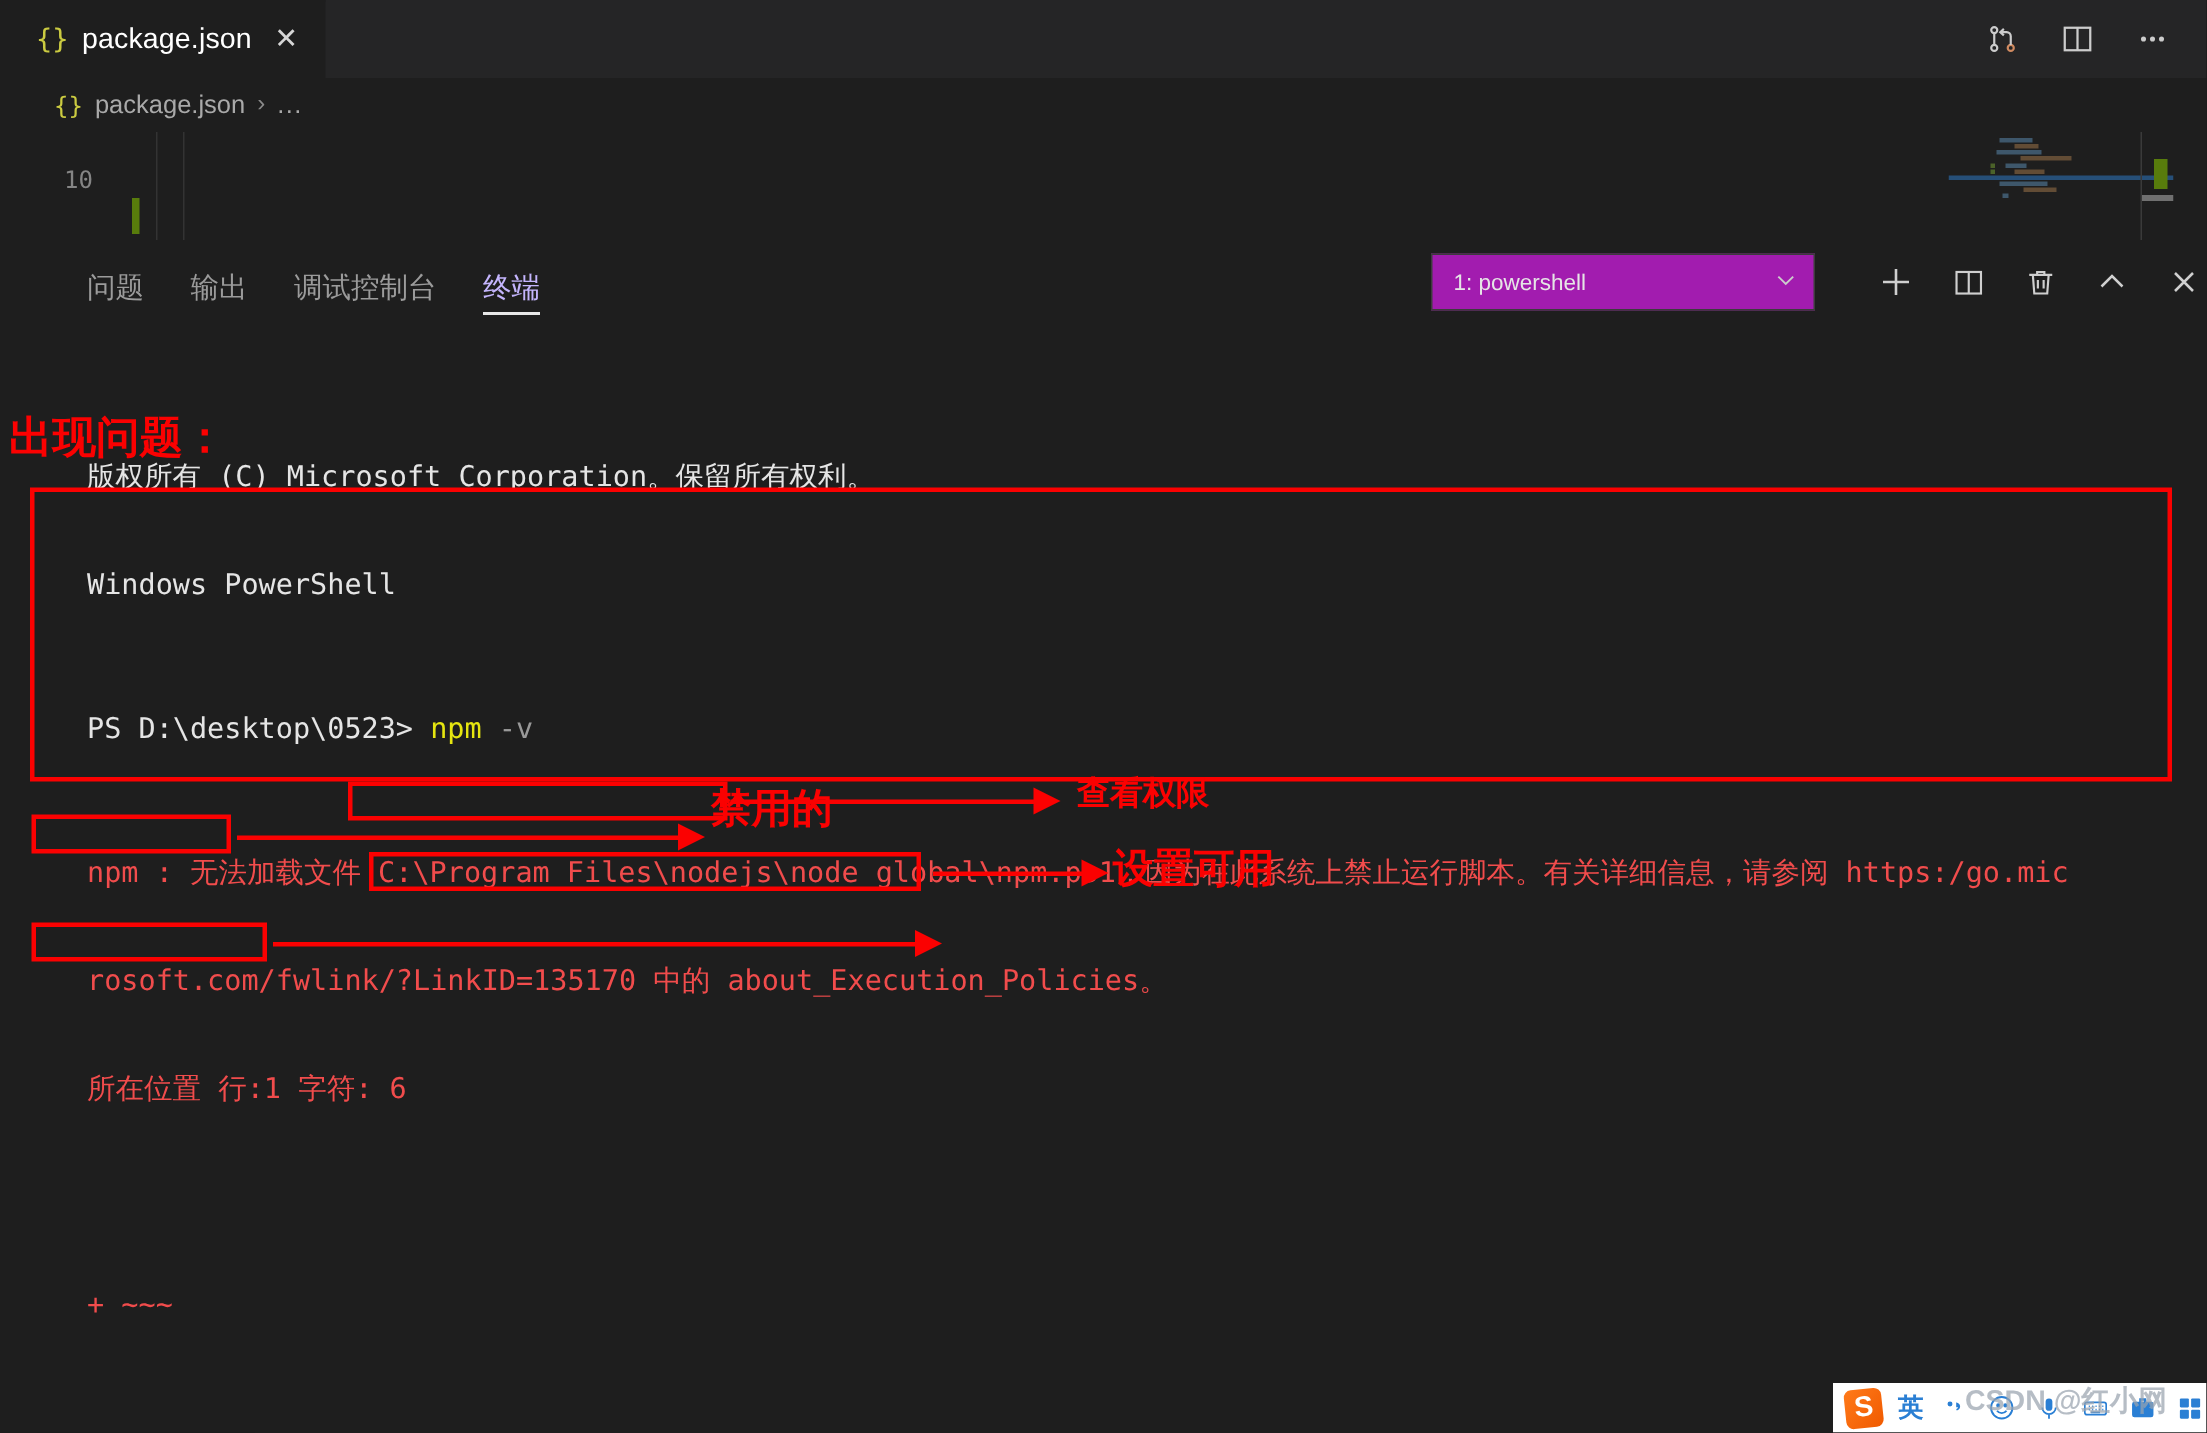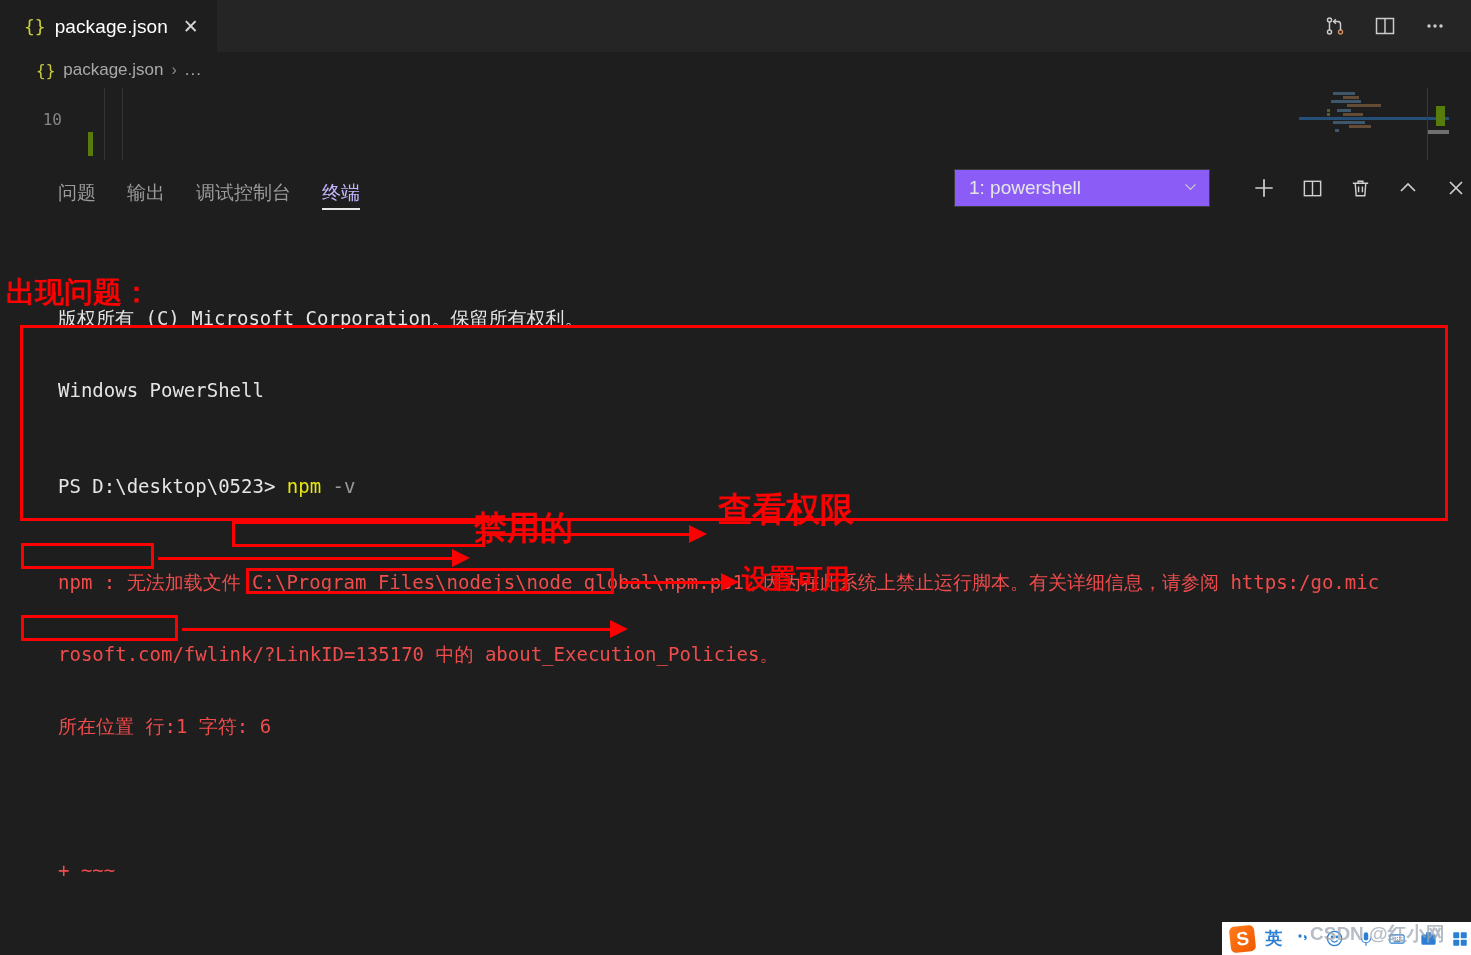--- a/index.html
+++ b/index.html
@@ -83,23 +83,23 @@
     font-size: 19px; color: #9b9b9b; padding-bottom: 8px; line-height: 1;
     display: flex; align-items: flex-end; height: 100%;
   }
   .ptab.active { color: #c4b5fd; }
   .ptab.active::after {
     content: ""; position: absolute; left: 0; right: 0; bottom: 0;
     height: 2px; background: #e7e7e7;
   }
   .panel-right { margin-left: auto; display: flex; align-items: center; gap: 0; padding-right: 22px; }
   .term-select {
-    width: 256px; height: 38px; background: #8b5cf6; border: 1px solid #3c3c3c;
+    width: 256px; height: 38px; background: #a21caf; border: 1px solid #3c3c3c;
     display: flex; align-items: center; padding: 0 10px 0 14px;
-    font-family: "Liberation Sans", sans-serif; font-size: 19px; color: #e6e6e6;
+    font-family: "Liberation Sans", sans-serif; font-size: 15px; color: #e6e6e6;
     margin-right: 24px;
   }
   .term-select .chev { margin-left: auto; color: #cccccc; font-size: 15px; }
   .panel-icon {
     width: 36px; height: 36px; display: flex; align-items: center; justify-content: center;
     color: #cfcfcf; margin-left: 12px;
   }
 
   
   .term {
@@ -332,29 +332,29 @@
   <div class="anno anno-text" style="left:6px; top:278px; font-size:29px;">出现问题：</div>
 
   <div class="anno anno-box" style="left:20px; top:325px; width:1428px; height:196px;"></div>
 
   <div class="anno anno-box" style="left:232px; top:521px; width:253px; height:26px;"></div>
 
   <div class="anno" style="left:487px; top:533px;">
     <div class="anno-line" style="left:0; top:0; width:208px;"></div>
     <div class="arrow-head" style="left:202px; top:-8px;"></div>
   </div>
-  <div class="anno anno-text" style="left:718px; top:492px; font-size:34px;">查看权限</div>
+  <div class="anno anno-text" style="left:718px; top:518px; font-size:22px;">查看权限</div>
 
   <div class="anno anno-box" style="left:21px; top:543px; width:133px; height:26px;"></div>
 
   <div class="anno" style="left:158px; top:557px;">
     <div class="anno-line" style="left:0; top:0; width:300px;"></div>
     <div class="arrow-head" style="left:294px; top:-8px;"></div>
   </div>
-  <div class="anno anno-text" style="left:474px; top:511px; font-size:33px;">禁用的</div>
+  <div class="anno anno-text" style="left:474px; top:526px; font-size:27px;">禁用的</div>
 
   <div class="anno anno-box" style="left:246px; top:568px; width:368px; height:26px;"></div>
 
   <div class="anno" style="left:622px; top:581px;">
     <div class="anno-line" style="left:0; top:0; width:105px;"></div>
     <div class="arrow-head" style="left:99px; top:-8px;"></div>
   </div>
   <div class="anno anno-text" style="left:742px; top:566px; font-size:27px;">设置可用</div>
 
   <div class="anno anno-box" style="left:21px; top:615px; width:157px; height:26px;"></div>

